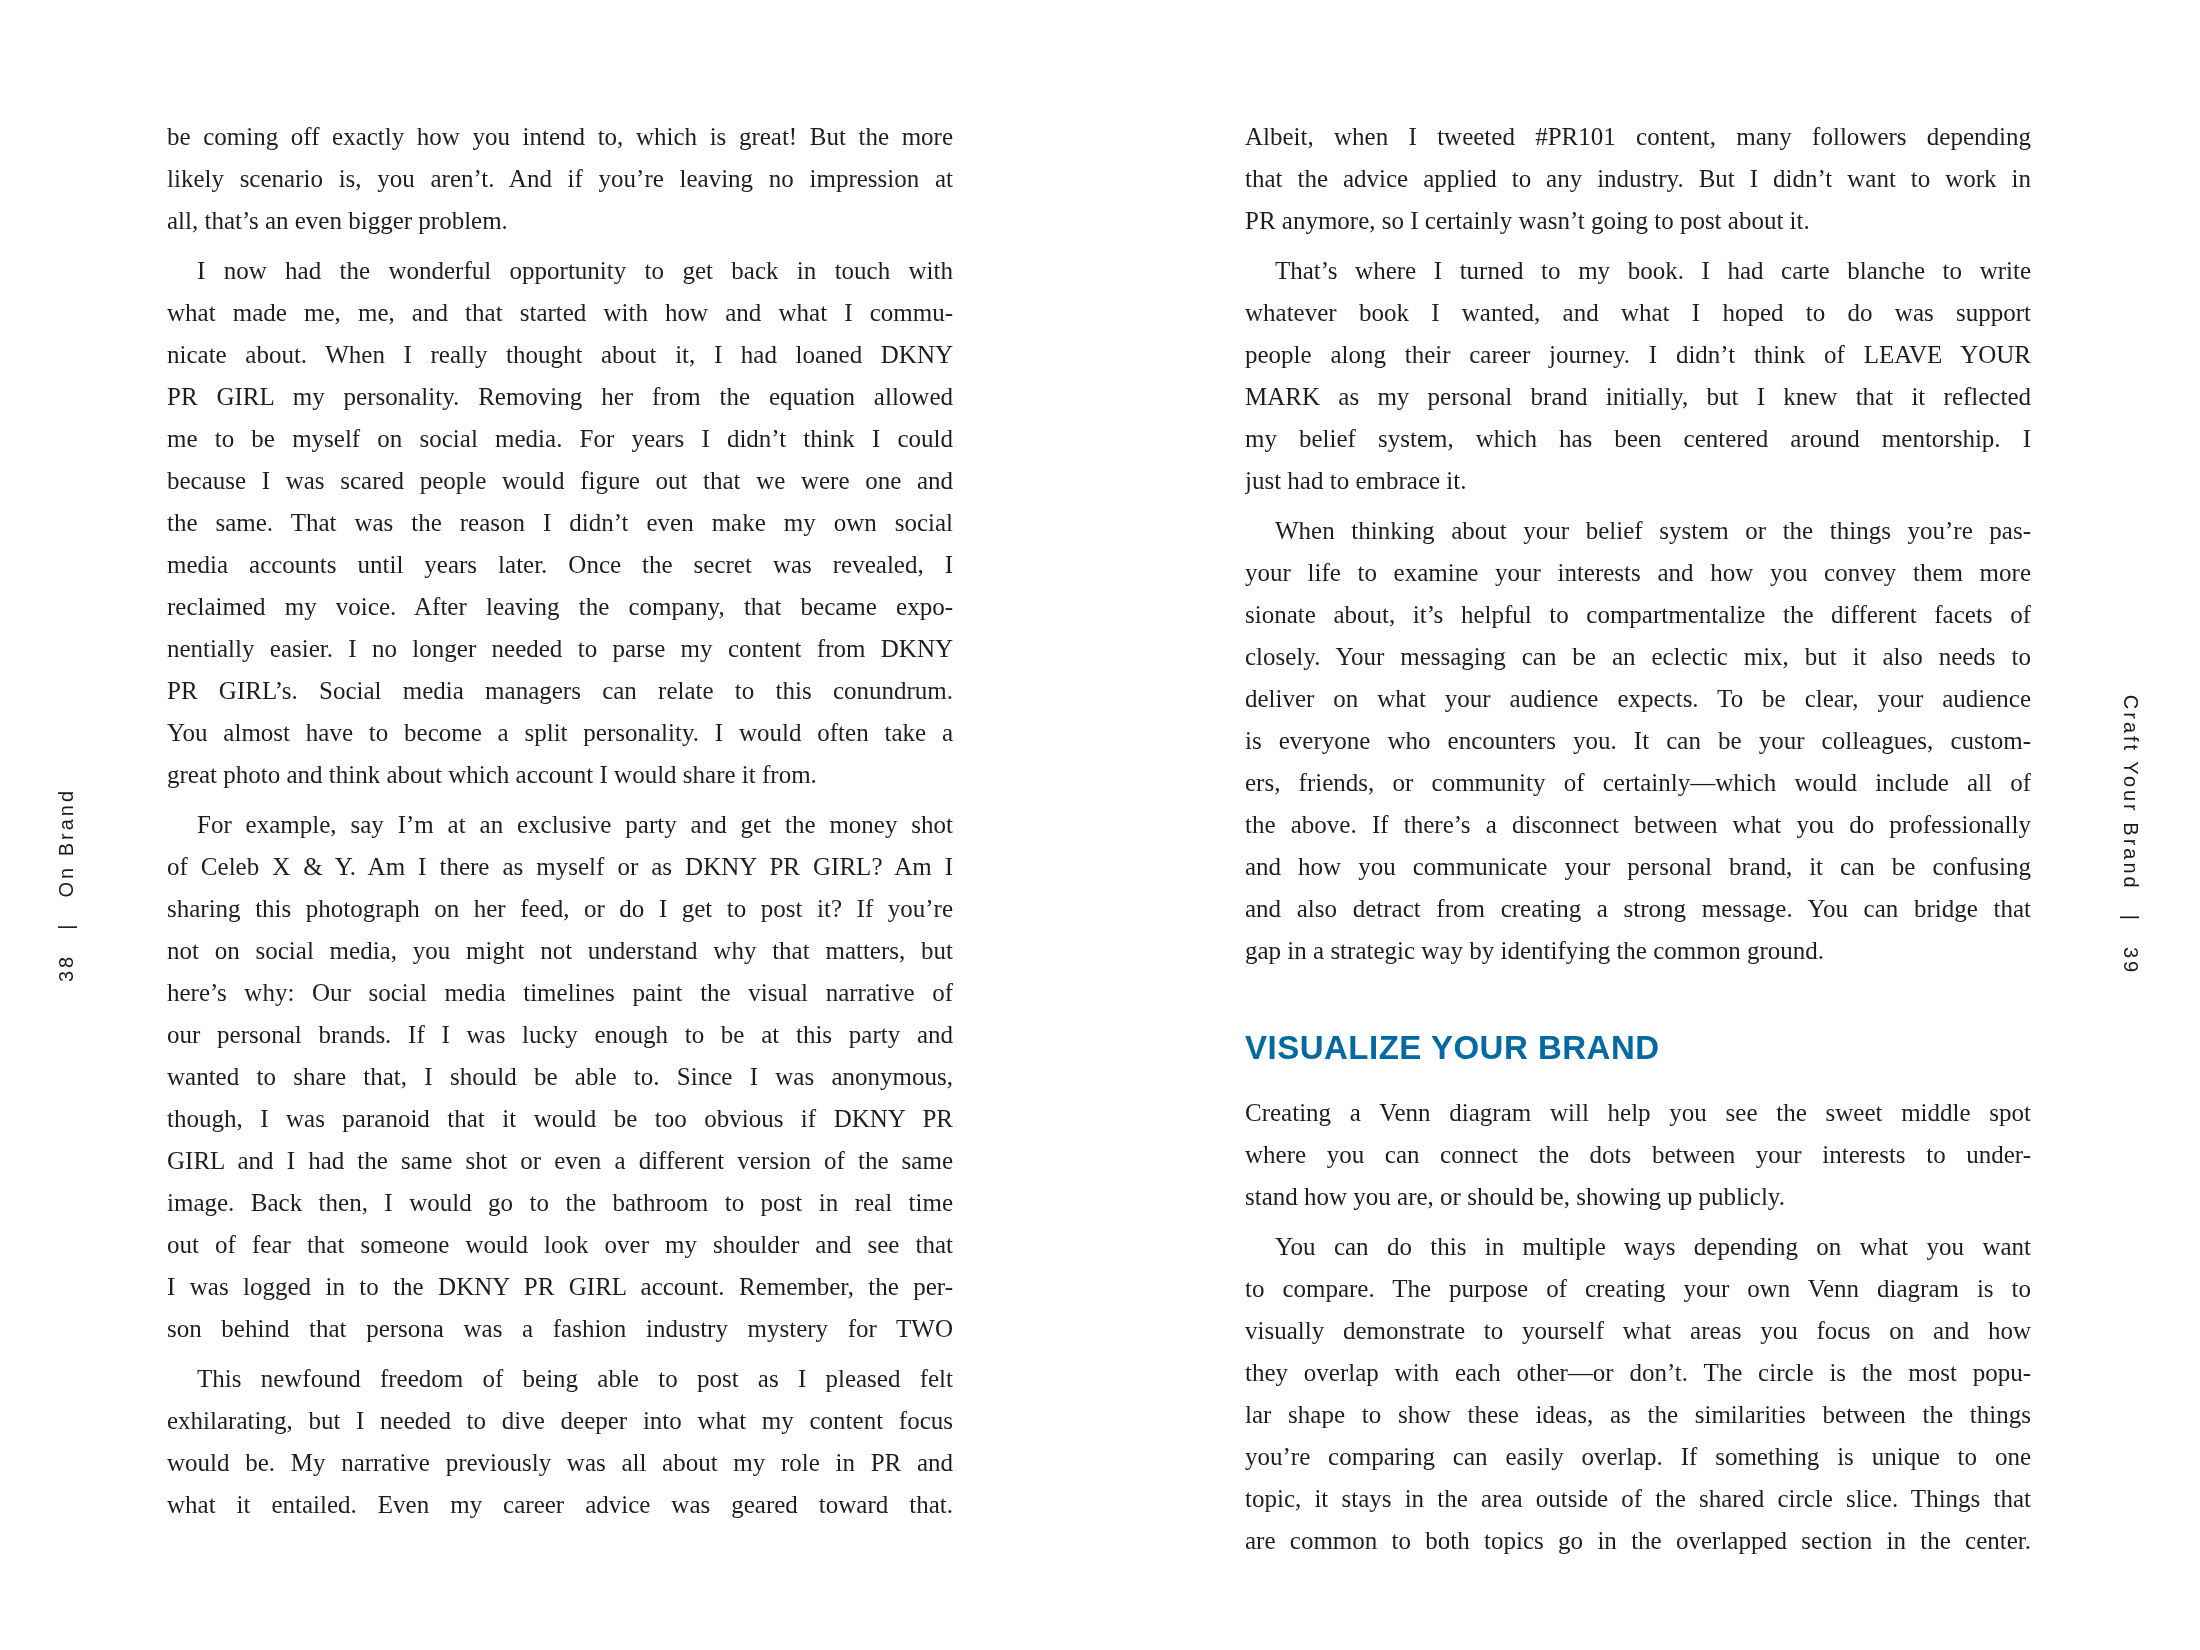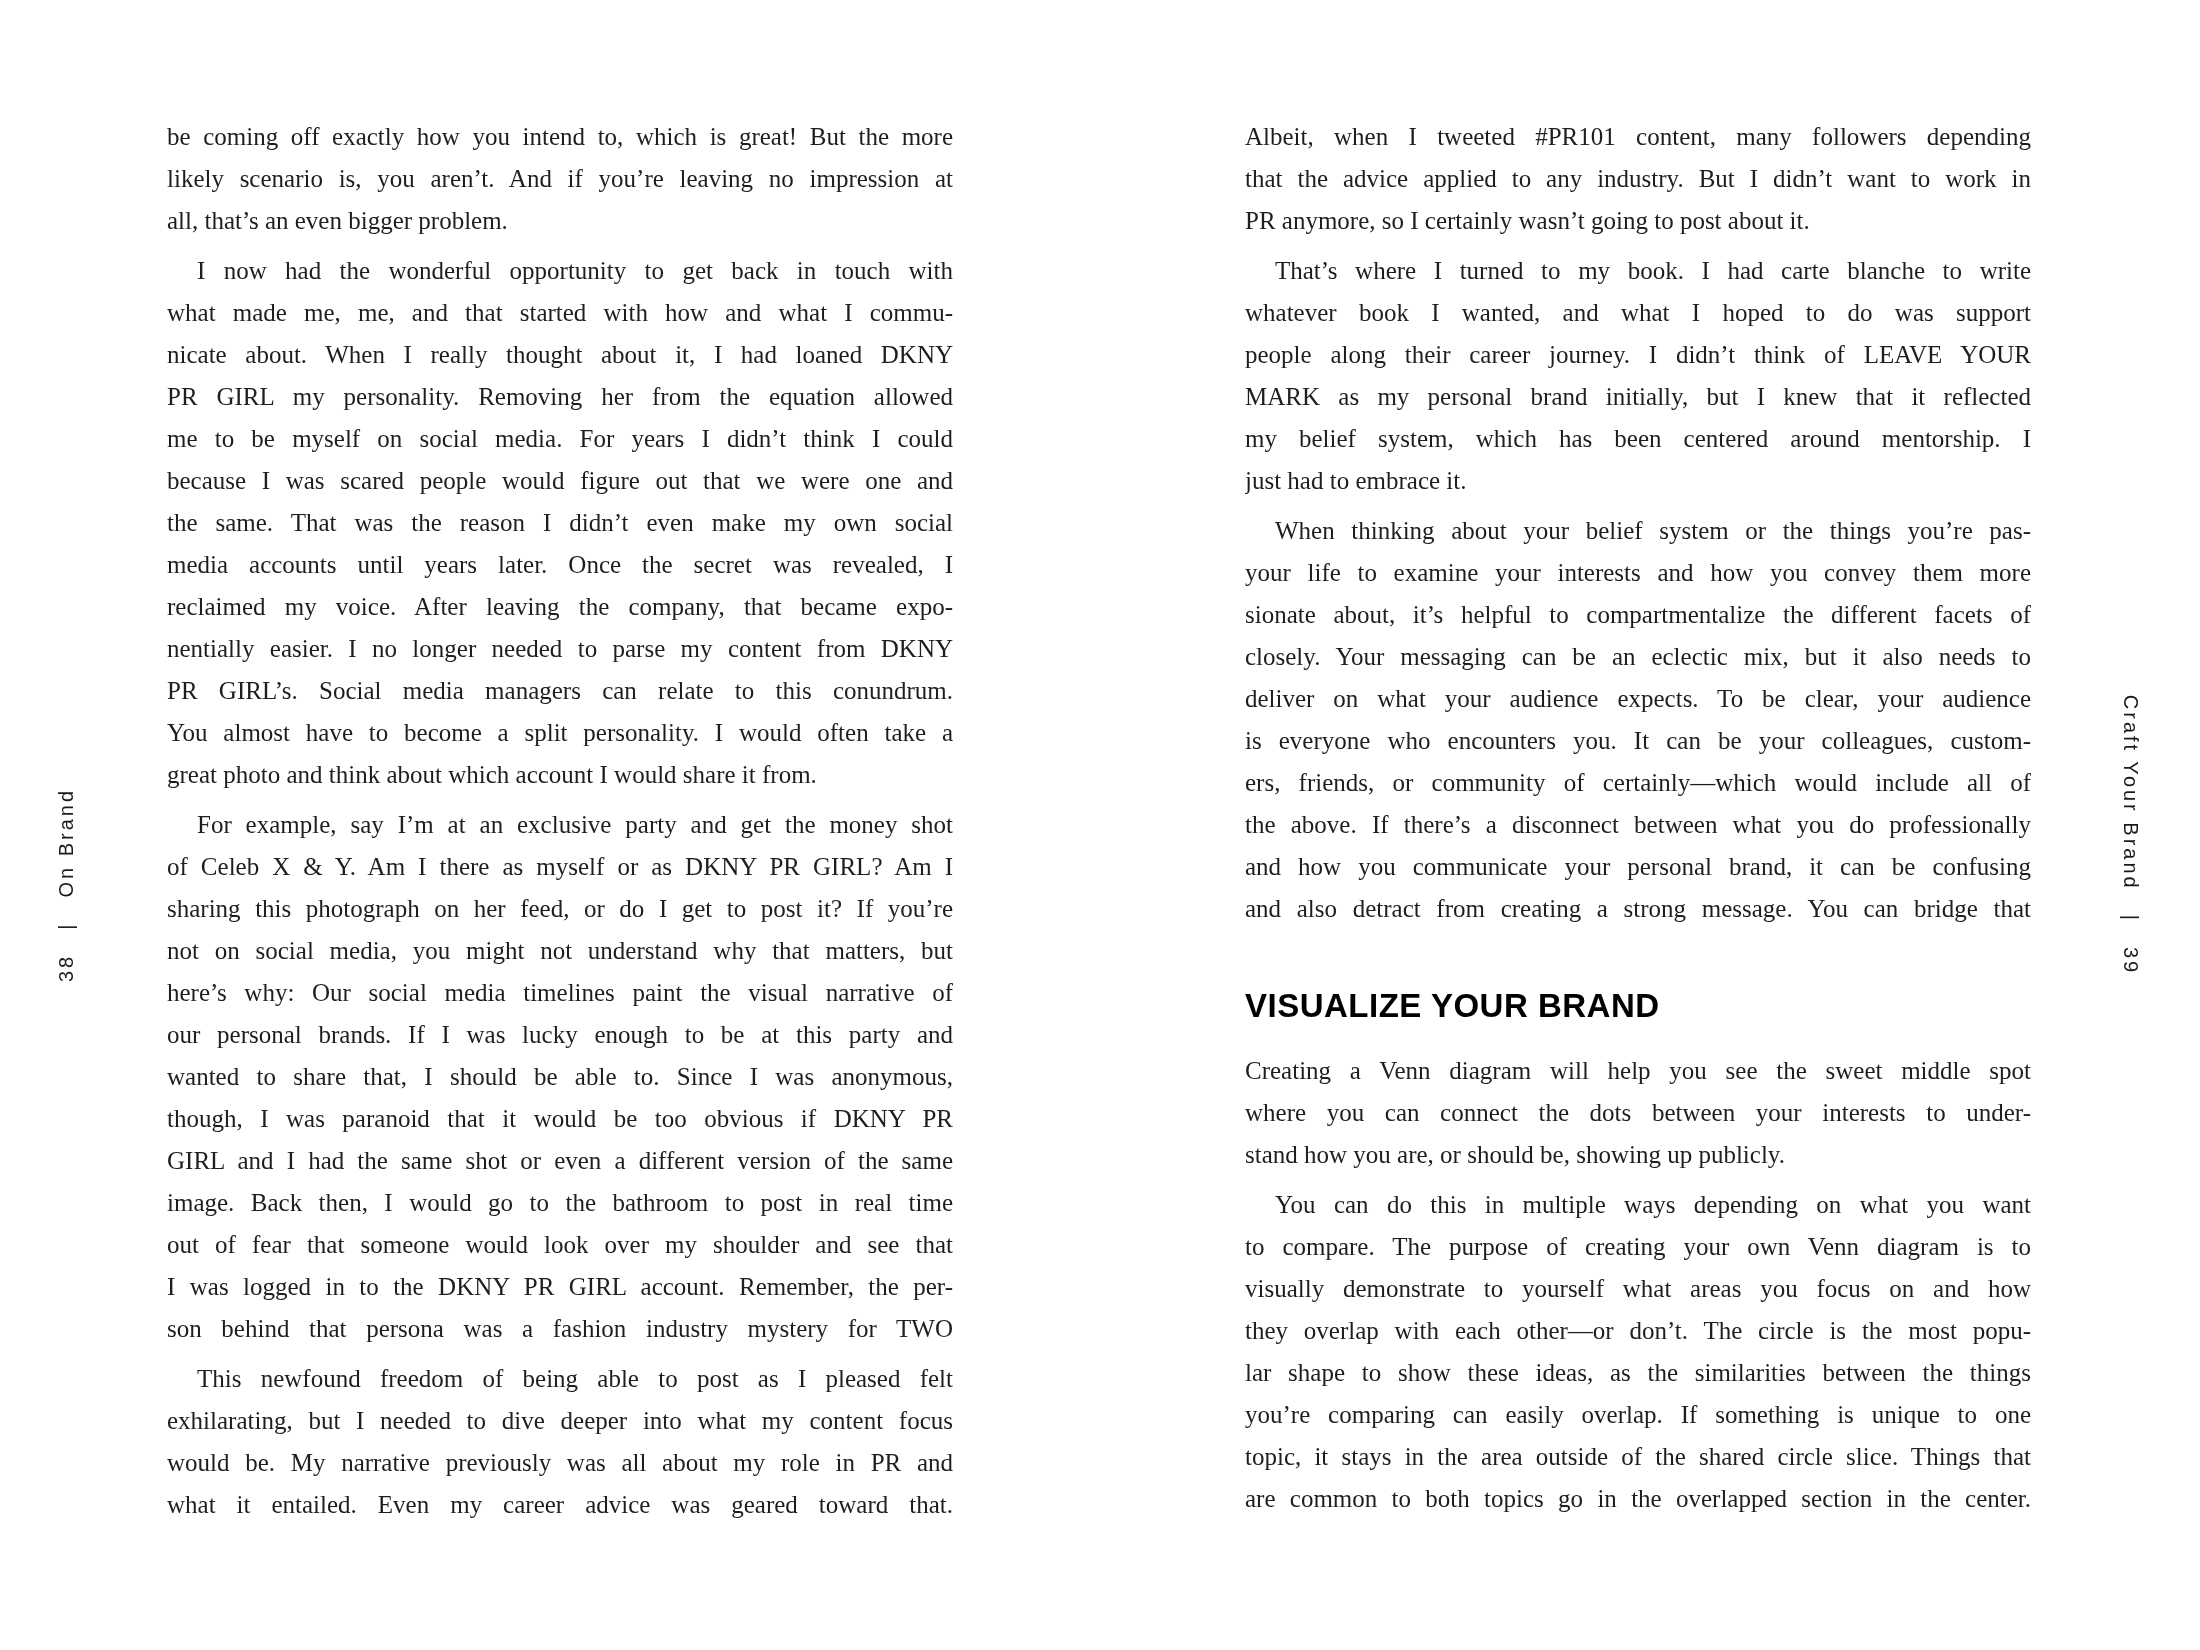--- a/index.html
+++ b/index.html
@@ -36,21 +36,21 @@
   .line.indent{
     text-indent:30px;
     margin-top:8px;
   }
   .section-heading{
     font-family:"Liberation Sans","DejaVu Sans",sans-serif;
     font-weight:bold;
     font-size:33px;
     line-height:44px;
     letter-spacing:0.5px;
-    color:#000000;
+    color:#0369a1;
     margin-top:54px;
     margin-bottom:22px;
   }
   .margin-label{
     position:absolute;
     display:flex;
     align-items:center;
     white-space:nowrap;
     font-family:"Liberation Sans","DejaVu Sans",sans-serif;
     font-size:20px;
@@ -135,20 +135,21 @@
         <div class="line indent">When thinking about your belief system or the things you’re pas-</div>
         <div class="line">your life to examine your interests and how you convey them more</div>
         <div class="line">sionate about, it’s helpful to compartmentalize the different facets of</div>
         <div class="line">closely. Your messaging can be an eclectic mix, but it also needs to</div>
         <div class="line">deliver on what your audience expects. To be clear, your audience</div>
         <div class="line">is everyone who encounters you. It can be your colleagues, custom-</div>
         <div class="line">ers, friends, or community of certainly—which would include all of</div>
         <div class="line">the above. If there’s a disconnect between what you do professionally</div>
         <div class="line">and how you communicate your personal brand, it can be confusing</div>
         <div class="line">and also detract from creating a strong message. You can bridge that</div>
+        <div class="line ragged">gap in a strategic way by identifying the common ground.</div>
       </div>
       <div class="section-heading">VISUALIZE YOUR BRAND</div>
       <div class="para">
         <div class="line">Creating a Venn diagram will help you see the sweet middle spot</div>
         <div class="line">where you can connect the dots between your interests to under-</div>
         <div class="line ragged">stand how you are, or should be, showing up publicly.</div>
       </div>
       <div class="para">
         <div class="line indent">You can do this in multiple ways depending on what you want</div>
         <div class="line">to compare. The purpose of creating your own Venn diagram is to</div>

